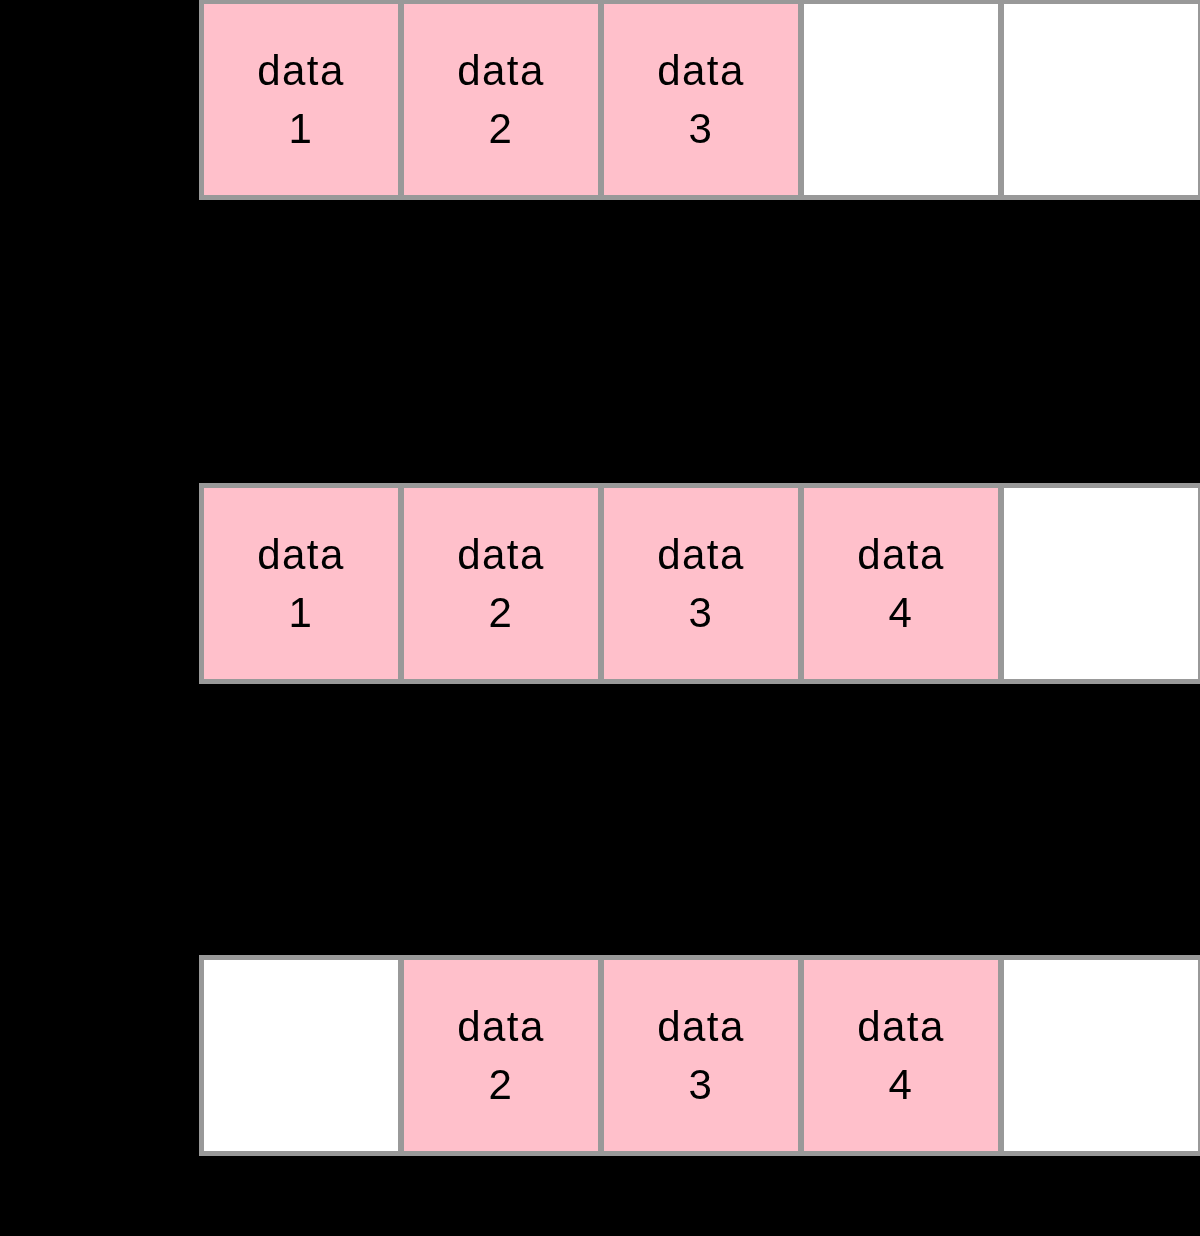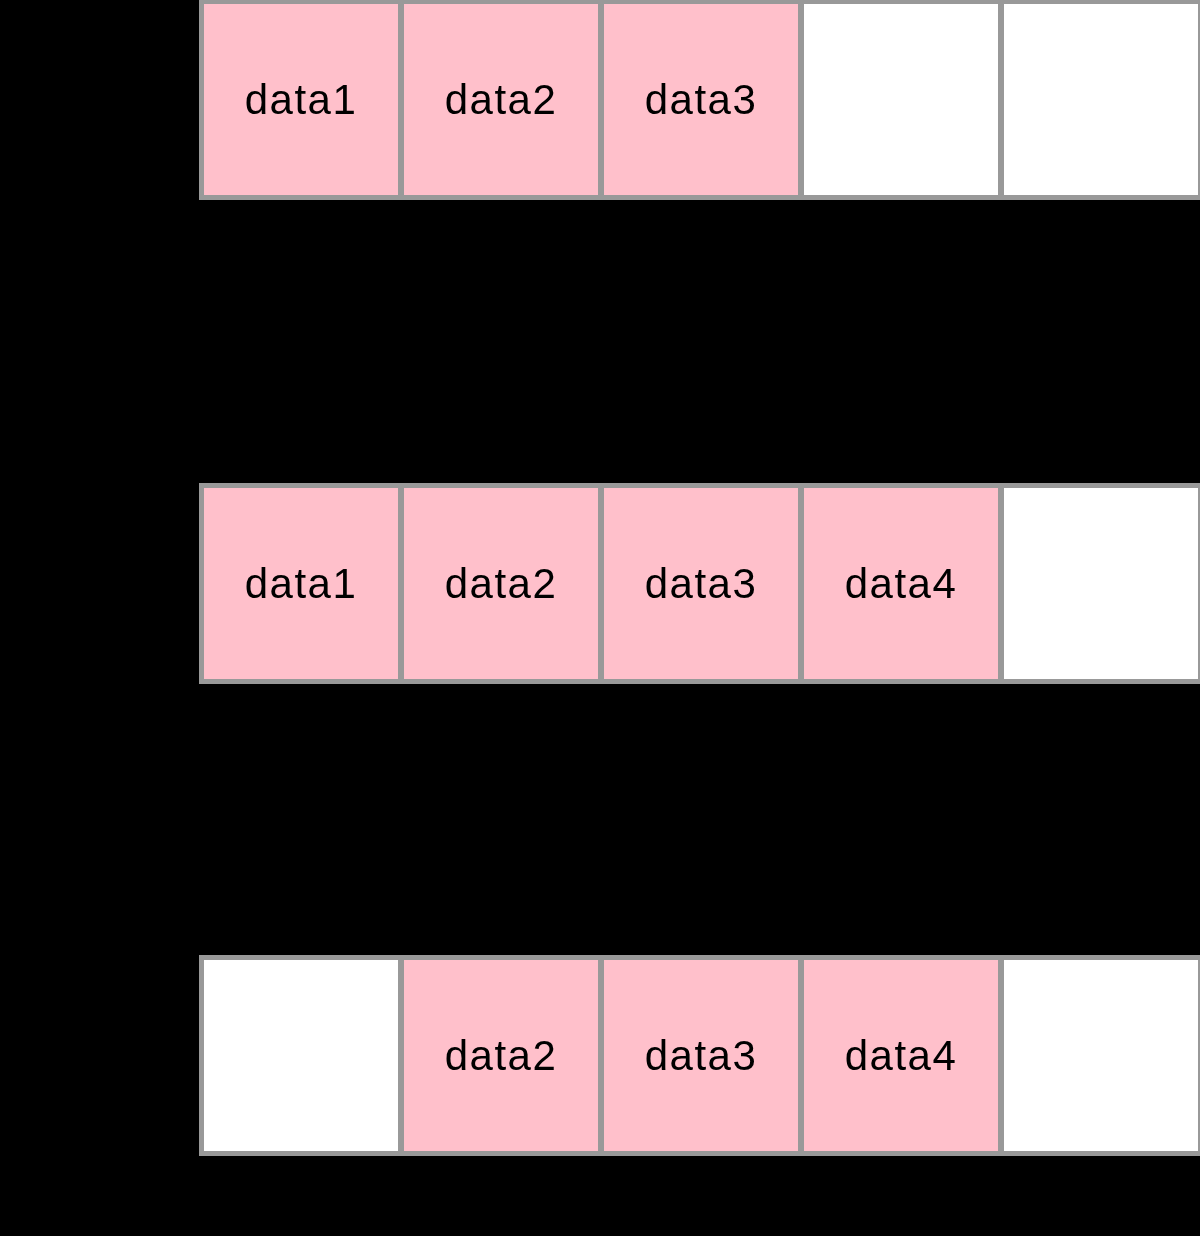--- a/index.html
+++ b/index.html
@@ -17,21 +17,21 @@
     gap: 6px;
     padding: 5px;
   }
   .row-1 { top: -1px; }
   .row-2 { top: 483px; }
   .row-3 { top: 955px; }
   .cell {
     width: 194px;
     height: 191px;
     display: flex;
-    flex-direction: row;
+    flex-direction: column;
     align-items: center;
     justify-content: center;
     font-size: 42px;
     line-height: 58px;
     letter-spacing: 1.5px;
     text-align: center;
   }
   .cell .line { min-height: 58px; }
 </style>
 </head>

